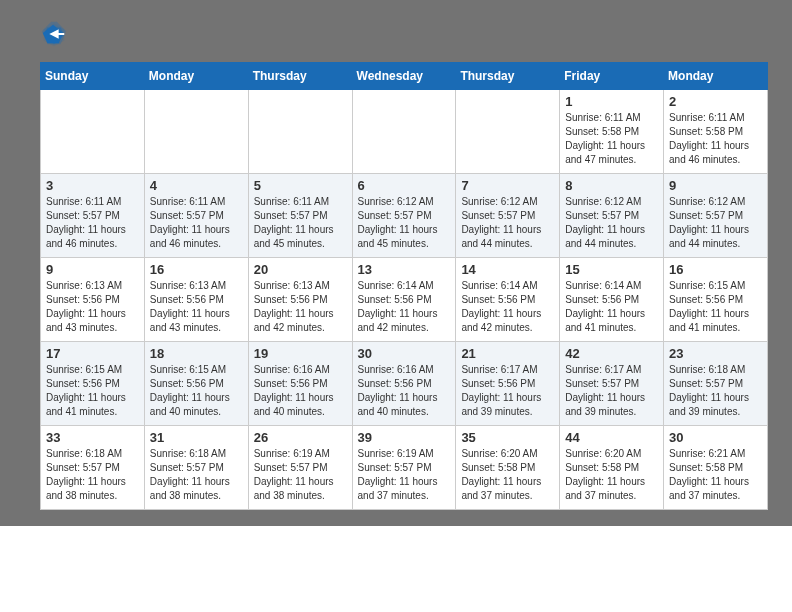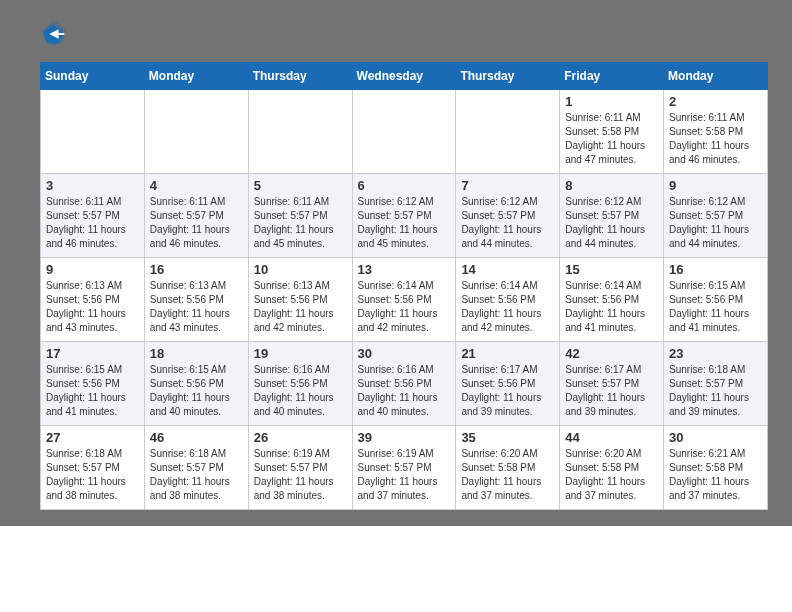--- a/index.html
+++ b/index.html
@@ -219,21 +219,21 @@
 and 43 minutes.</div>
           </td>
           <td>
             <span class="day-num">16</span>
             <div class="cell-text" style="white-space: pre-line;">Sunrise: 6:13 AM
 Sunset: 5:56 PM
 Daylight: 11 hours
 and 43 minutes.</div>
           </td>
           <td>
-            <span class="day-num">10</span>
+            <span class="day-num">20</span>
             <div class="cell-text" style="white-space: pre-line;">Sunrise: 6:13 AM
 Sunset: 5:56 PM
 Daylight: 11 hours
 and 42 minutes.</div>
           </td>
           <td>
             <span class="day-num">13</span>
             <div class="cell-text" style="white-space: pre-line;">Sunrise: 6:14 AM
 Sunset: 5:56 PM
 Daylight: 11 hours
@@ -307,28 +307,28 @@
           <td>
             <span class="day-num">23</span>
             <div class="cell-text" style="white-space: pre-line;">Sunrise: 6:18 AM
 Sunset: 5:57 PM
 Daylight: 11 hours
 and 39 minutes.</div>
           </td>
         </tr>
         <tr>
           <td>
-            <span class="day-num">27</span>
+            <span class="day-num">33</span>
             <div class="cell-text" style="white-space: pre-line;">Sunrise: 6:18 AM
 Sunset: 5:57 PM
 Daylight: 11 hours
 and 38 minutes.</div>
           </td>
           <td>
-            <span class="day-num">46</span>
+            <span class="day-num">31</span>
             <div class="cell-text" style="white-space: pre-line;">Sunrise: 6:18 AM
 Sunset: 5:57 PM
 Daylight: 11 hours
 and 38 minutes.</div>
           </td>
           <td>
             <span class="day-num">26</span>
             <div class="cell-text" style="white-space: pre-line;">Sunrise: 6:19 AM
 Sunset: 5:57 PM
 Daylight: 11 hours

